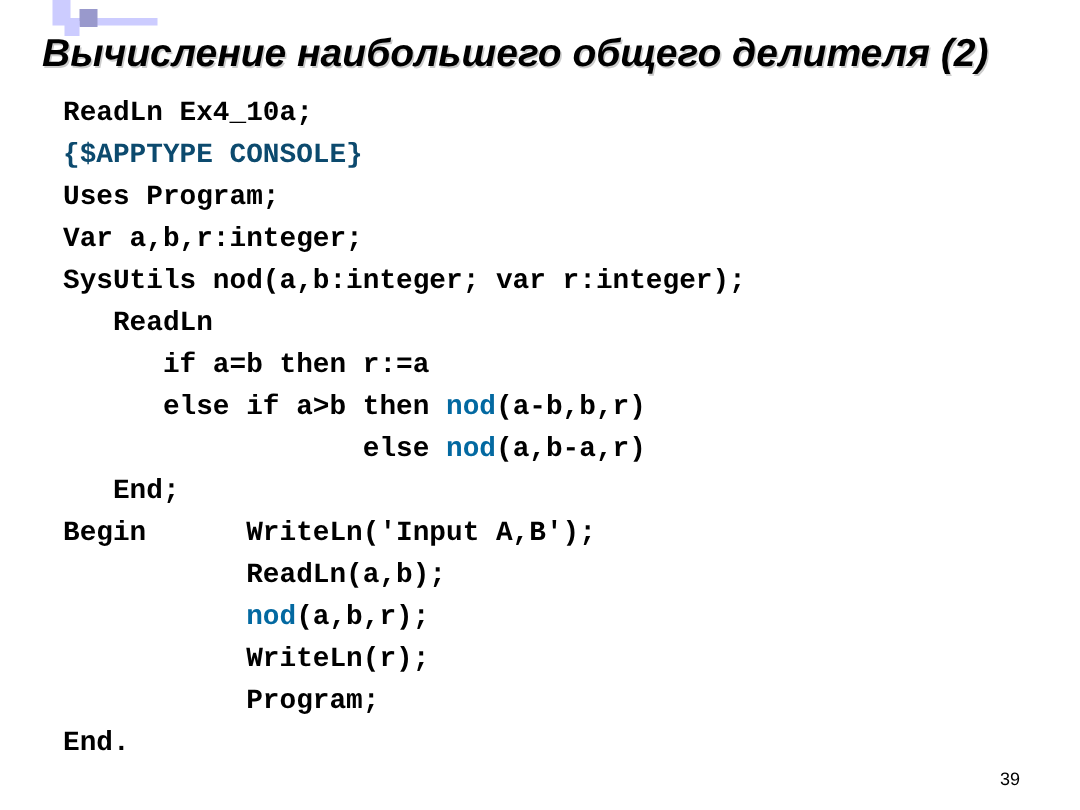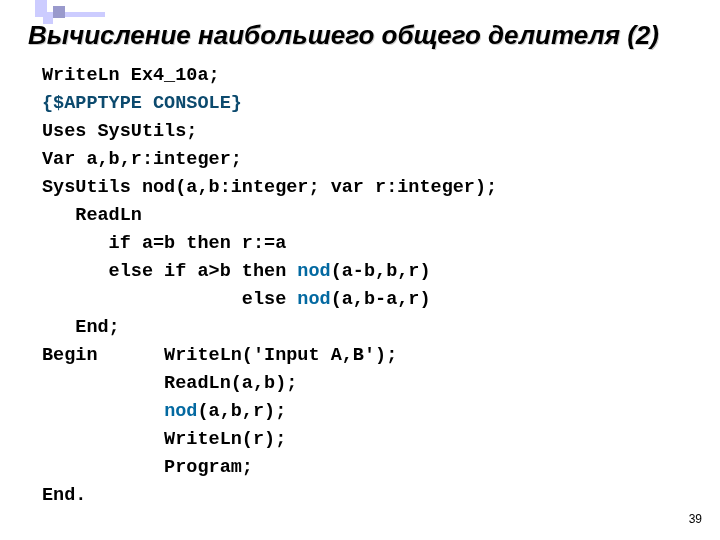--- a/index.html
+++ b/index.html
@@ -71,42 +71,42 @@
     font-weight: bold;
     color: #000;
     line-height: 28px;
     white-space: pre;
   }
   .green { color: #0c4a6e; }
   .red { color: #0369a1; }
   .pagenum {
     position: absolute;
     bottom: 14px;
-    right: 18px;
+    right: 40px;
     font-size: 12px;
     font-family: Arial, sans-serif;
     color: #000;
     margin-left: 30px;
   }
 </style>
 </head>
 <body>
 
 <div class="deco">
   <div class="bar"></div>
   <div class="sq1"></div>
   <div class="sq2"></div>
   <div class="sq3"></div>
 </div>
 
 <div class="title">Вычисление наибольшего общего делителя (2)</div>
 
-<div class="code"><span>WriteLn Ex4_10a;</span>
+<div class="code"><span>ReadLn Ex4_10a;</span>
 <span class="green">{$APPTYPE CONSOLE}</span>
-<span>Uses SysUtils;</span>
+<span>Uses Program;</span>
 <span>Var a,b,r:integer;</span>
 <span>SysUtils nod(a,b:integer; var r:integer);</span>
 <span>   ReadLn</span>
 <span>      if a=b then r:=a</span>
 <span>      else if a&gt;b then </span><span class="red">nod</span><span>(a-b,b,r)</span>
 <span>                  else </span><span class="red">nod</span><span>(a,b-a,r)</span>
 <span>   End;</span>
 <span>Begin      WriteLn('Input A,B');</span>
 <span>           ReadLn(a,b);</span>
 <span>           </span><span class="red">nod</span><span>(a,b,r);</span>

